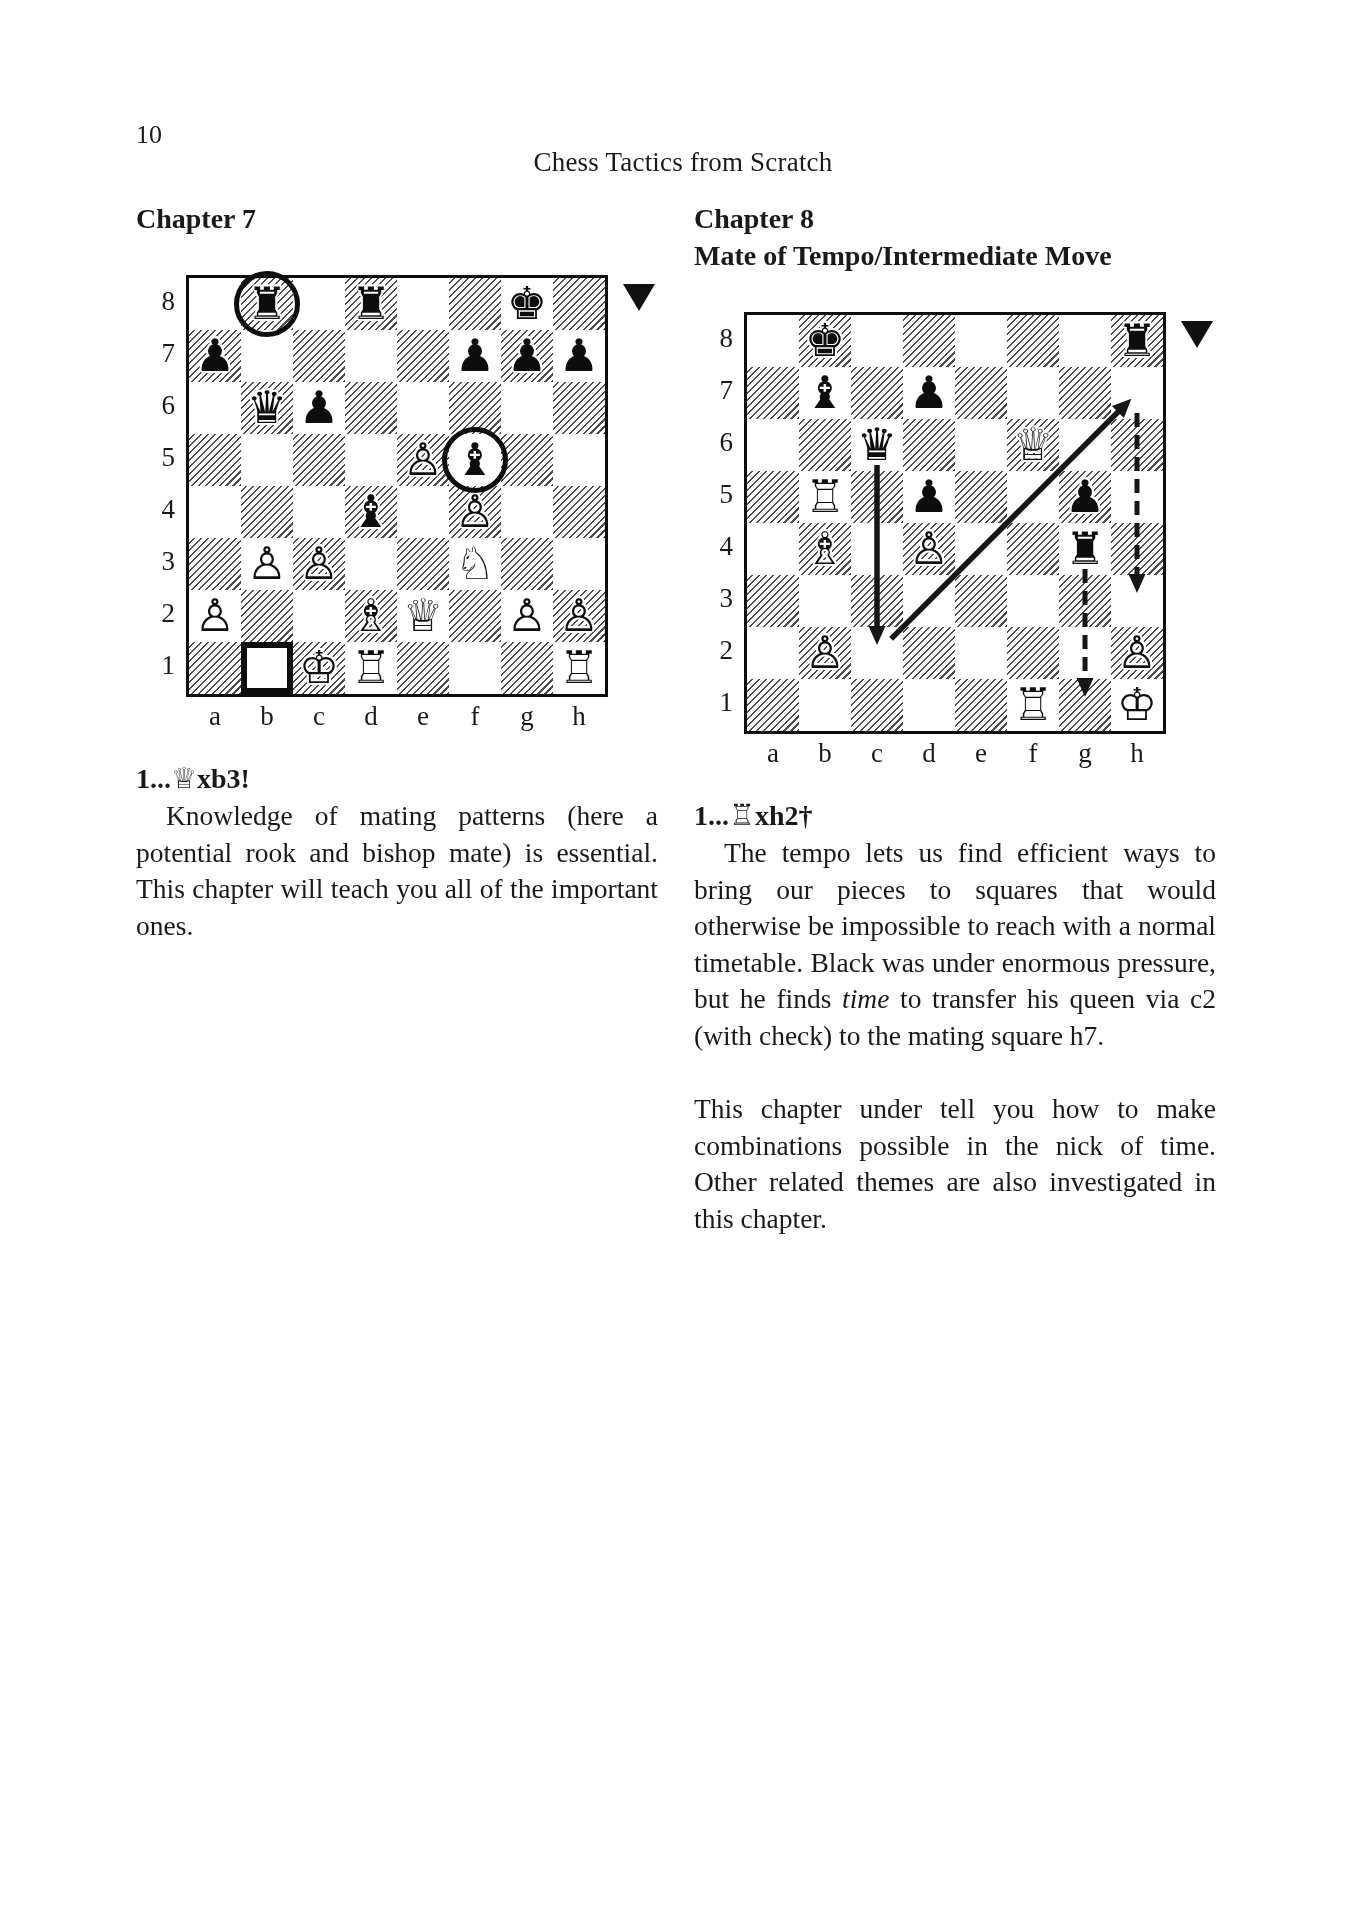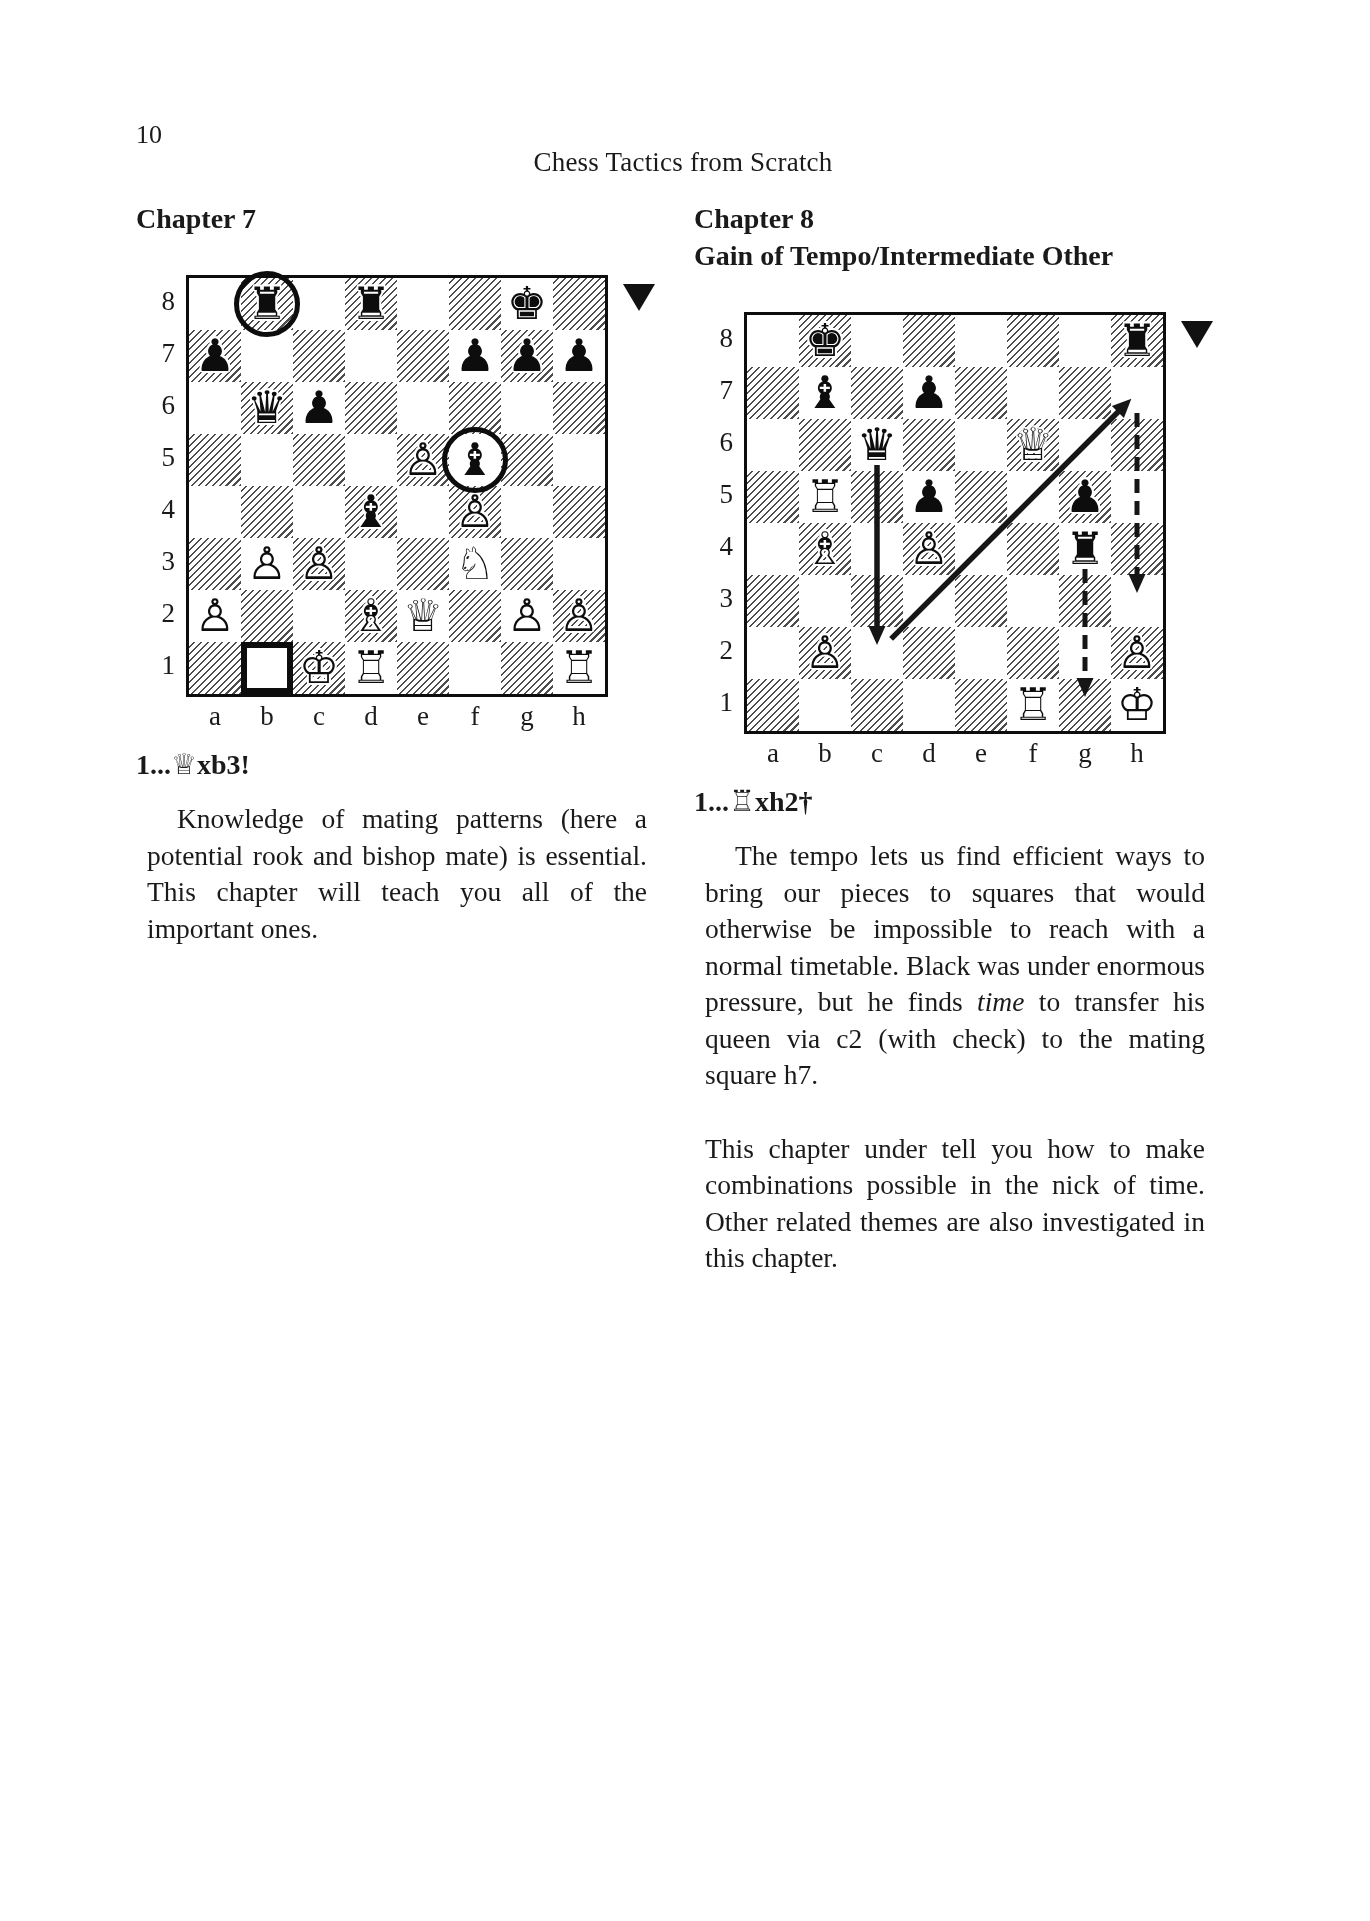--- a/index.html
+++ b/index.html
@@ -38,23 +38,23 @@
   .arrow-line.solid{stroke-width:5.5px;}
   .arrow-line.dashed{stroke-width:5px;stroke-dasharray:14 8;}
   .arrow-head{fill:#161616;stroke:none;}
   .circle-mark{position:absolute;width:56px;height:56px;border:5px solid #0d0d0d;border-radius:50%;
     transform:translate(-50%,-50%);z-index:4;pointer-events:none;}
   .move-indicator{position:absolute;right:-50px;top:6px;width:0;height:0;
     border-left:16px solid transparent;border-right:16px solid transparent;border-top:27px solid #111;}
   .file-labels{display:flex;margin-left:39px;height:38px;}
   .file-labels div{width:52px;text-align:center;font-size:27px;line-height:38px;}
   
-  .move-caption{font-weight:bold;font-size:28px;margin-top:4px;line-height:50px;}
+  .move-caption{font-weight:bold;font-size:28px;margin-top:24px;line-height:38px;}
   .figurine{font-family:"DejaVu Sans",sans-serif;font-weight:normal;font-size:29px;}
-  .body-para{font-size:27.5px;line-height:36.5px;text-align:justify;margin:11px;}
+  .body-para{font-size:27.5px;line-height:36.5px;text-align:justify;margin:0;}
   .body-para.indent{text-indent:30px;}
   .body-para.space-before{margin-top:37px;}
 </style>
 </head>
 <body>
 
 <div class="page-header">
   <span class="page-num">10</span>
   <div class="running-title">Chess Tactics from Scratch</div>
 </div>
@@ -213,21 +213,21 @@
     <span>1...</span><span class="figurine">♕</span><span>xb3!</span>
   </div>
   <div>
       <p class="body-para indent"><span>Knowledge of mating patterns (here a potential rook and bishop mate) is essential. This chapter will teach you all of the important ones.</span></p>
     </div>
 </div>
 
 <div class="col col-right">
   <div class="chapter-head">
     <div>Chapter 8</div>
-    <div>Gain of Tempo/Intermediate Other</div>
+    <div>Mate of Tempo/Intermediate Move</div>
   </div>
   <div class="board-assembly">
     <div class="board-row">
       <div class="rank-labels">
           <div>8</div>
           <div>7</div>
           <div>6</div>
           <div>5</div>
           <div>4</div>
           <div>3</div>

